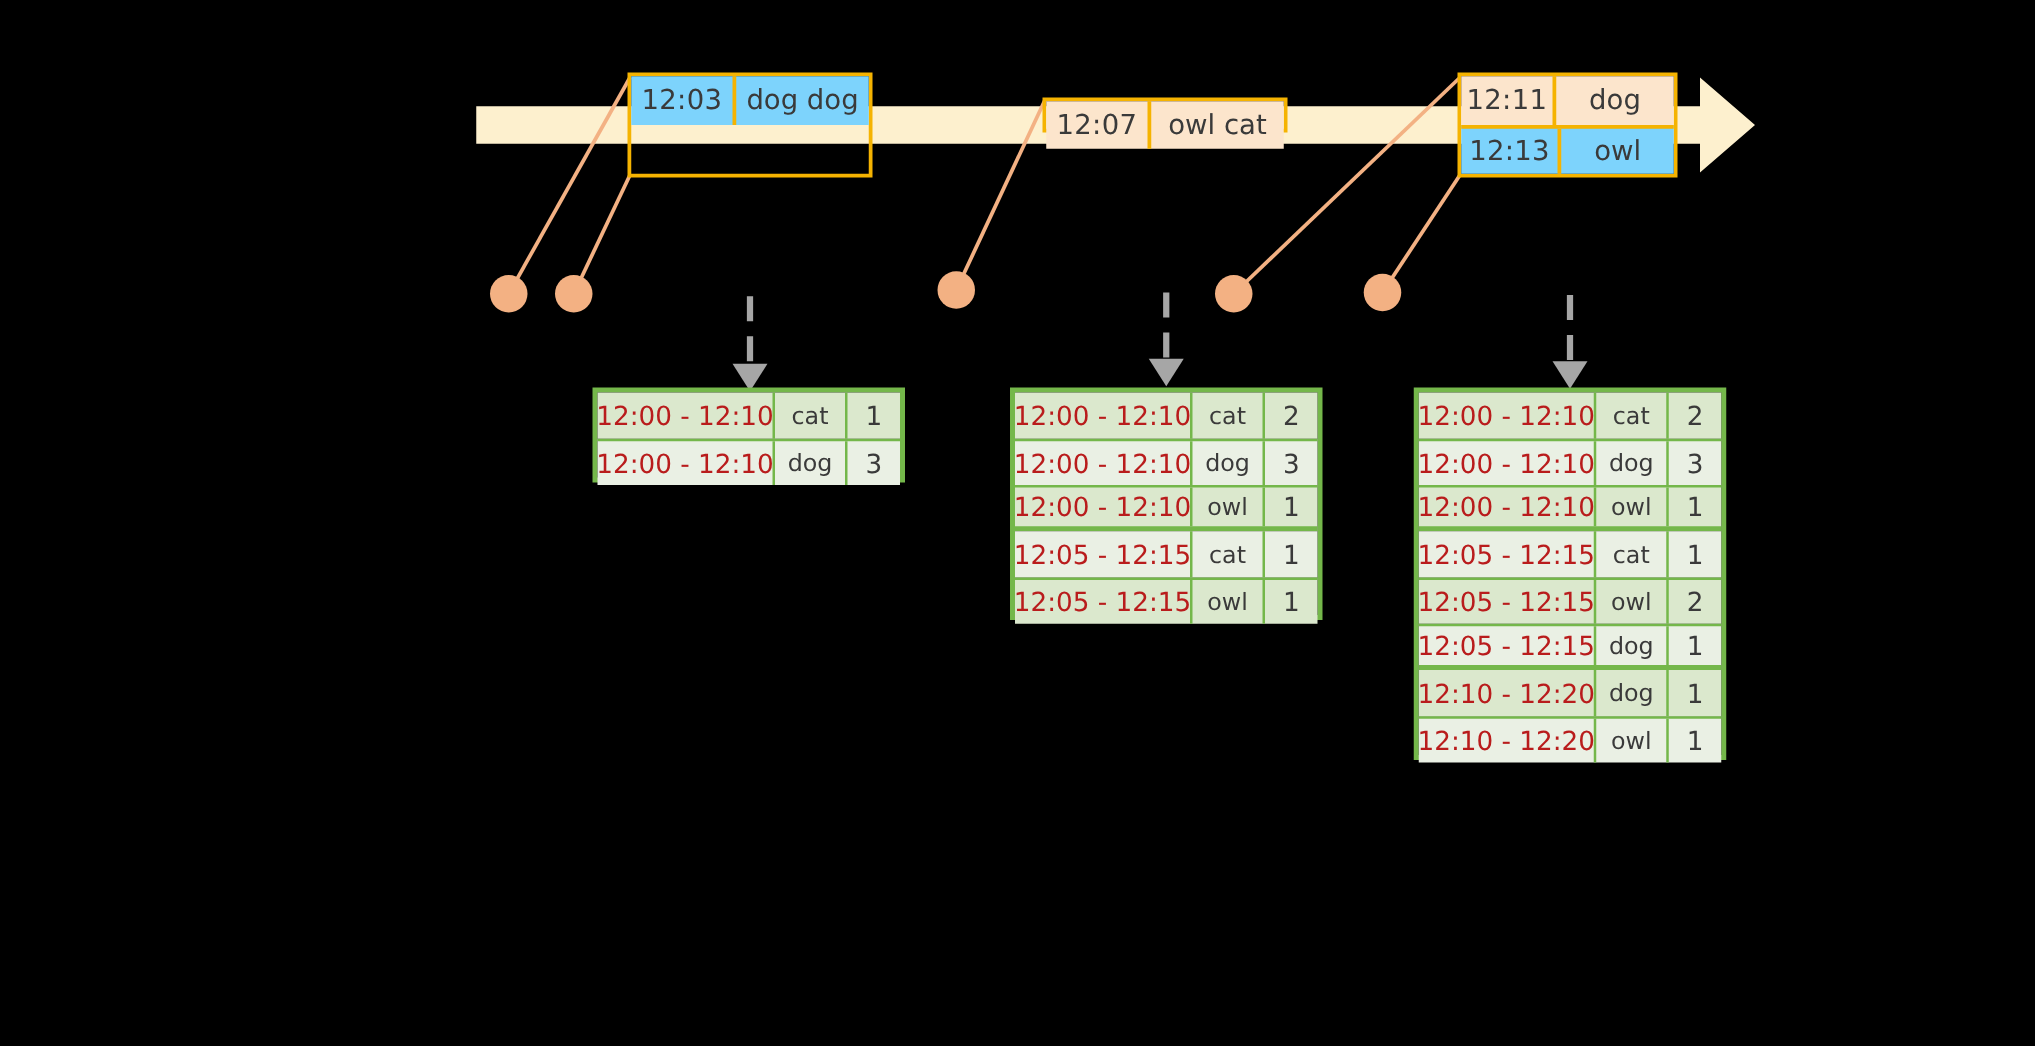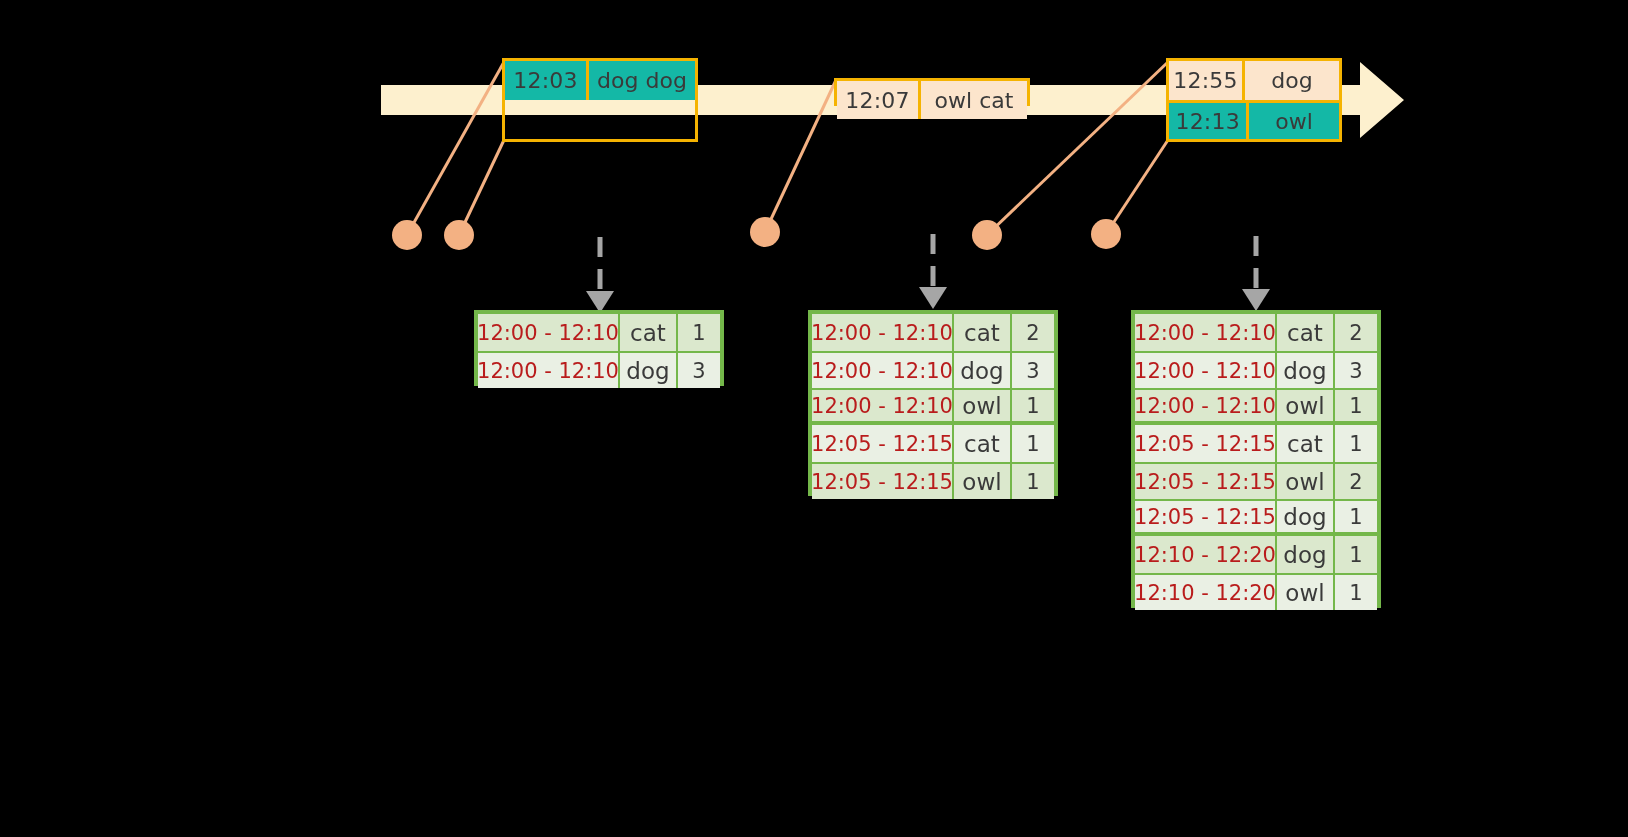--- a/index.html
+++ b/index.html
@@ -36,21 +36,21 @@
     z-index: 5;
   }
   .event-row {
     display: flex;
     box-sizing: border-box;
   }
   .event-row + .event-row {
     border-top: 3px solid #f5b301;
   }
   .event-row.shade-a { background: #fce5cc; }
-  .event-row.shade-b { background: #14b8a6; }
+  .event-row.shade-b { background: #7dd3fc; }
   .event-time {
     box-sizing: border-box;
     border-right: 3px solid #f5b301;
     display: flex;
     align-items: center;
     justify-content: center;
     font-size: 22px;
     color: #3a3a3a;
     letter-spacing: .2px;
   }
@@ -87,21 +87,21 @@
     font-size: 21px;
     color: #b91c1c;
     white-space: nowrap;
   }
   .res-key {
     box-sizing: border-box;
     border-right: 2px solid #74b74a;
     display: flex;
     align-items: center;
     justify-content: center;
-    font-size: 23px;
+    font-size: 19px;
     color: #3a3a3a;
   }
   .res-cnt {
     box-sizing: border-box;
     display: flex;
     align-items: center;
     justify-content: center;
     font-size: 21px;
     color: #3a3a3a;
   }
@@ -158,21 +158,21 @@
 
   <div class="event-group" style="left:834px; top:78px; width:196px; height:28px;">
     <div class="event-row shade-a" style="height:38px;">
       <div class="event-time" style="width:84px;">12:07</div>
       <div class="event-words" style="width:106px;">owl cat</div>
     </div>
   </div>
 
   <div class="event-group" style="left:1166px; top:58px; width:176px; height:84px;">
     <div class="event-row shade-a" style="height:39px;">
-      <div class="event-time" style="width:76px;">12:55</div>
+      <div class="event-time" style="width:76px;">12:11</div>
       <div class="event-words" style="width:94px;">dog</div>
     </div>
     <div class="event-row shade-b" style="height:39px;">
       <div class="event-time" style="width:84px;">12:13</div>
       <div class="event-words" style="width:94px;">owl</div>
     </div>
   </div>
 
   <div class="result-table" style="left:474px; top:310px; width:250px; height:76px;">
     <div class="res-row shade-a">

